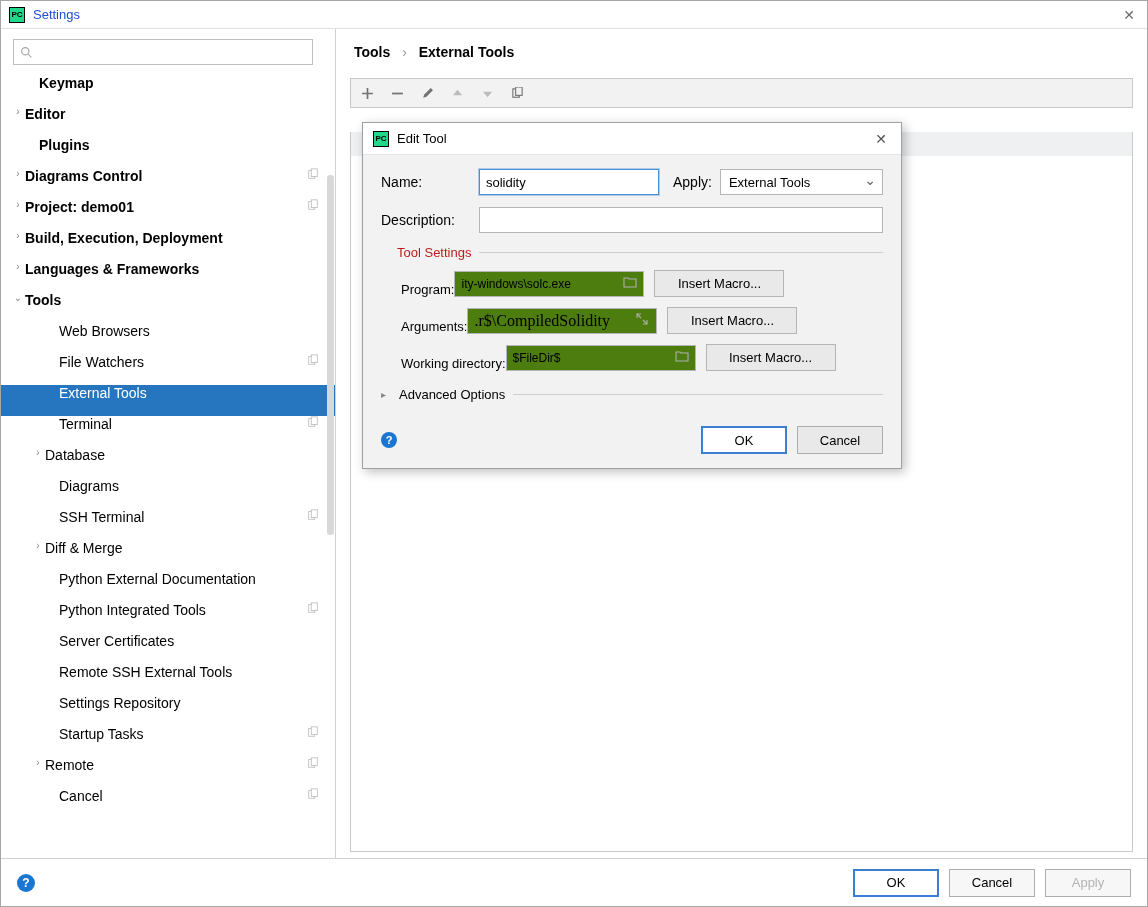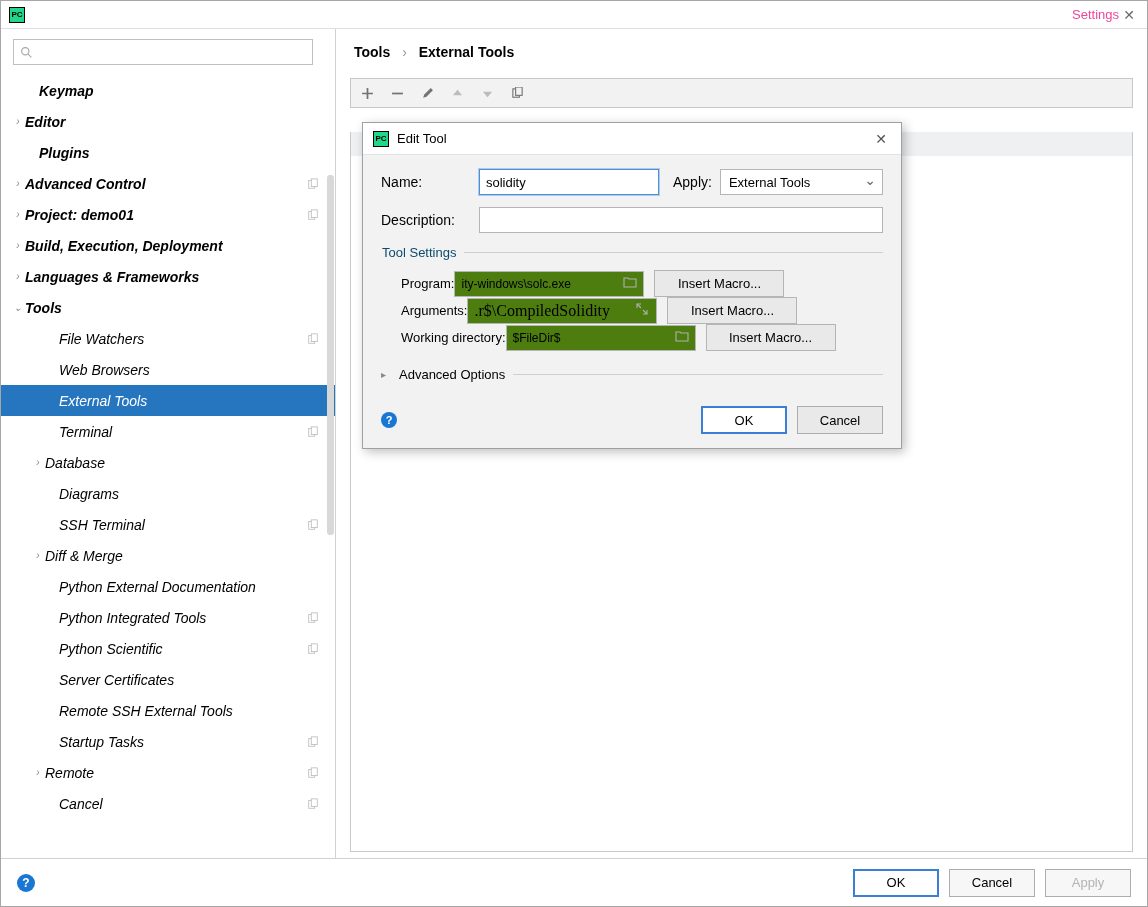--- a/index.html
+++ b/index.html
@@ -26,21 +26,21 @@
   background: #21d789;
   border: 1px solid #000;
   margin-right: 8px;
   position: relative;
   font-size: 8px;
   font-weight: bold;
   color: #000;
   text-align: center;
   line-height: 14px;
 }
-.title-bar .title { color: #ec4899; flex: 1; text-align: right; }
+.title-bar .title { color: #1d4ed8; flex: 1; }
 .title-bar .close-x {
   width: 20px; text-align: center;
   color: #6b6b6b; font-size: 14px;
   cursor: pointer;
 }
 .main-content {
   display: flex;
   height: calc(100% - 28px - 48px);
 }
 .sidebar {
@@ -66,26 +66,25 @@
 .sidebar-search input {
   border: none; outline: none; flex: 1; font-size: 13px;
 }
 .sidebar-tree {
   flex: 1;
   overflow-y: auto;
   padding-bottom: 6px;
 }
 .tree-item {
   display: flex;
-  align-items: center;
+  align-items: flex-start;
   height: 31px;
   padding-right: 12px;
   cursor: pointer;
   position: relative;
-  font-style: italic;
 }
 .tree-item .expander {
   width: 14px;
   text-align: center;
   color: #888;
   font-size: 10px;
   flex-shrink: 0;
 }
 .tree-item .label {
   font-size: 14px;
@@ -270,34 +269,35 @@
 .group-select::after {
   content: "⌄";
   position: absolute;
   right: 6px;
   top: 2px;
   color: #666;
   font-size: 14px;
 }
 .fieldset-label {
   font-size: 13px;
-  color: #0c4a6e;
-  display: flex;
-  align-items: center;
-  margin: 6px 0 10px 1px;
+  color: #b91c1c;
+  display: flex;
+  align-items: center;
+  margin: 6px 0 10px 16px;
 }
 .fieldset-label .line {
   flex: 1;
   height: 1px;
   background: #cfcfcf;
   margin-left: 8px;
 }
 .tool-row {
   display: flex;
-  align-items: center;
+  align-items: flex-end;
+  margin-bottom: 10px;
 }
 .path-input-wrap {
   position: relative;
   width: 190px;
   display: flex;
   align-items: center;
 }
 .path-input {
   width: 100%;
   height: 26px;
@@ -409,21 +409,21 @@
           <span class="label">Editor</span>
           <span class="copy-icon-slot"></span>
         </div>
         <div class="tree-item indent-0 bold">
           <span class="expander"></span>
           <span class="label">Plugins</span>
           <span class="copy-icon-slot"></span>
         </div>
         <div class="tree-item indent-0 bold with-expander">
           <span class="expander">›</span>
-          <span class="label">Advanced Control</span>
+          <span class="label">Diagrams Control</span>
           <span class="copy-icon-slot">
             <svg width="12" height="12" viewBox="0 0 14 14">
               <rect x="2" y="3" width="7" height="9" fill="none" stroke="#bdbdbd" stroke-width="1"></rect>
               <rect x="5" y="1" width="7" height="9" fill="#fff" stroke="#bdbdbd" stroke-width="1"></rect>
             </svg>
           </span>
         </div>
         <div class="tree-item indent-0 bold with-expander">
           <span class="expander">›</span>
           <span class="label">Project: demo01</span>
@@ -444,32 +444,32 @@
           <span class="label">Languages &amp; Frameworks</span>
           <span class="copy-icon-slot"></span>
         </div>
         <div class="tree-item indent-0 bold with-expander">
           <span class="expander">⌄</span>
           <span class="label">Tools</span>
           <span class="copy-icon-slot"></span>
         </div>
         <div class="tree-item indent-1">
           <span class="expander"></span>
+          <span class="label">Web Browsers</span>
+          <span class="copy-icon-slot"></span>
+        </div>
+        <div class="tree-item indent-1">
+          <span class="expander"></span>
           <span class="label">File Watchers</span>
           <span class="copy-icon-slot">
             <svg width="12" height="12" viewBox="0 0 14 14">
               <rect x="2" y="3" width="7" height="9" fill="none" stroke="#bdbdbd" stroke-width="1"></rect>
               <rect x="5" y="1" width="7" height="9" fill="#fff" stroke="#bdbdbd" stroke-width="1"></rect>
             </svg>
           </span>
-        </div>
-        <div class="tree-item indent-1">
-          <span class="expander"></span>
-          <span class="label">Web Browsers</span>
-          <span class="copy-icon-slot"></span>
         </div>
         <div class="tree-item indent-1 selected">
           <span class="expander"></span>
           <span class="label">External Tools</span>
           <span class="copy-icon-slot"></span>
         </div>
         <div class="tree-item indent-1">
           <span class="expander"></span>
           <span class="label">Terminal</span>
           <span class="copy-icon-slot">
@@ -514,36 +514,31 @@
           <span class="label">Python Integrated Tools</span>
           <span class="copy-icon-slot">
             <svg width="12" height="12" viewBox="0 0 14 14">
               <rect x="2" y="3" width="7" height="9" fill="none" stroke="#bdbdbd" stroke-width="1"></rect>
               <rect x="5" y="1" width="7" height="9" fill="#fff" stroke="#bdbdbd" stroke-width="1"></rect>
             </svg>
           </span>
         </div>
         <div class="tree-item indent-1">
           <span class="expander"></span>
-          <span class="label">Python Scientific</span>
-          <span class="copy-icon-slot">
-            <svg width="12" height="12" viewBox="0 0 14 14">
-              <rect x="2" y="3" width="7" height="9" fill="none" stroke="#bdbdbd" stroke-width="1"></rect>
-              <rect x="5" y="1" width="7" height="9" fill="#fff" stroke="#bdbdbd" stroke-width="1"></rect>
-            </svg>
-          </span>
-        </div>
-        <div class="tree-item indent-1">
-          <span class="expander"></span>
           <span class="label">Server Certificates</span>
           <span class="copy-icon-slot"></span>
         </div>
         <div class="tree-item indent-1">
           <span class="expander"></span>
           <span class="label">Remote SSH External Tools</span>
+          <span class="copy-icon-slot"></span>
+        </div>
+        <div class="tree-item indent-1">
+          <span class="expander"></span>
+          <span class="label">Settings Repository</span>
           <span class="copy-icon-slot"></span>
         </div>
         <div class="tree-item indent-1">
           <span class="expander"></span>
           <span class="label">Startup Tasks</span>
           <span class="copy-icon-slot">
             <svg width="12" height="12" viewBox="0 0 14 14">
               <rect x="2" y="3" width="7" height="9" fill="none" stroke="#bdbdbd" stroke-width="1"></rect>
               <rect x="5" y="1" width="7" height="9" fill="#fff" stroke="#bdbdbd" stroke-width="1"></rect>
             </svg>

